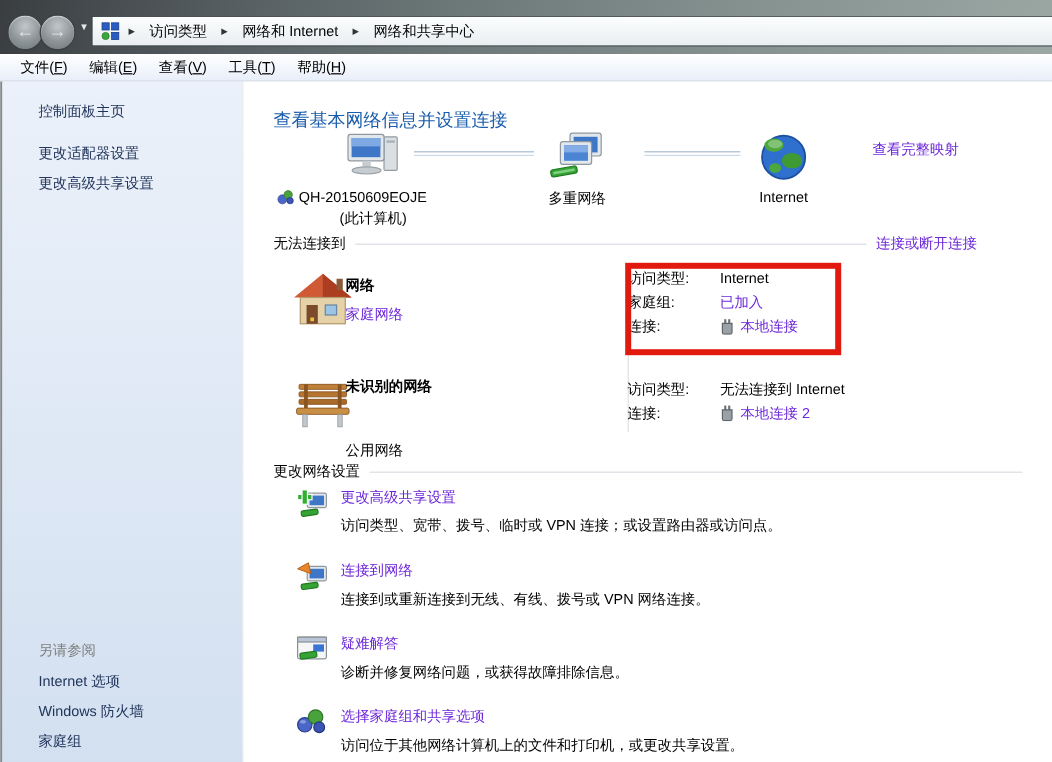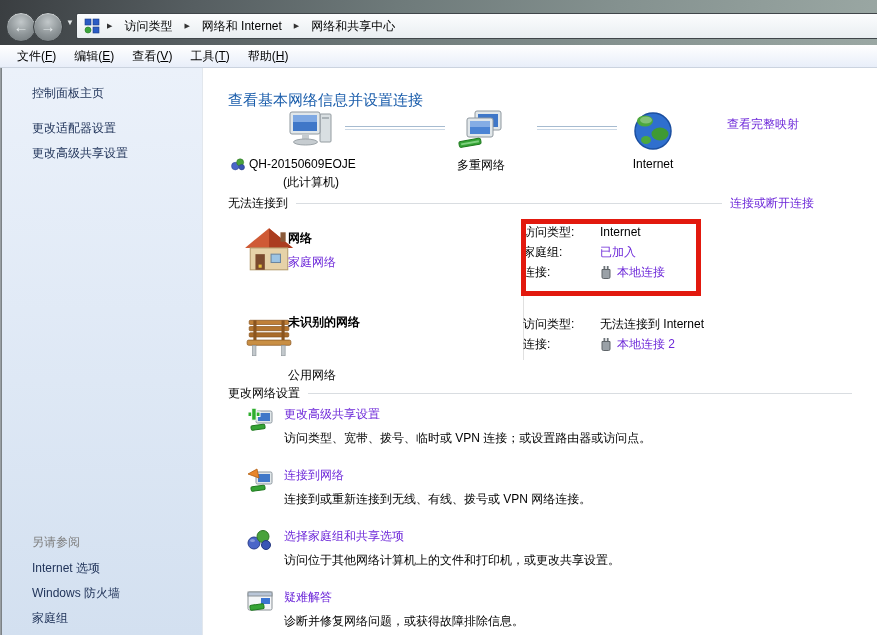--- a/index.html
+++ b/index.html
@@ -306,41 +306,41 @@
           <polygon points="1,7 10,2 12,11" fill="#e8862c" stroke="#b35f12" stroke-width="0.8"></polygon>
         </svg>
         <div>
           <div class="set-title lnk">连接到网络</div>
           <div class="set-desc">连接到或重新连接到无线、有线、拨号或 VPN 网络连接。</div>
         </div>
       </div>
 
       <div class="set-item">
         <svg class="set-icon" viewBox="0 0 26 26">
-          <circle cx="7" cy="15" r="6" fill="#4a66c8" stroke="#2b3f8e"></circle>
-          <circle cx="16" cy="8.5" r="6" fill="#49a23c" stroke="#2e7526"></circle>
-          <circle cx="19" cy="17" r="4.5" fill="#3a55b5" stroke="#24377f"></circle>
-          <ellipse cx="5.5" cy="12.5" rx="2.5" ry="1.5" fill="#ffffff" opacity="0.35"></ellipse>
-        </svg>
-        <div>
-          <div class="set-title lnk">选择家庭组和共享选项</div>
-          <div class="set-desc">访问位于其他网络计算机上的文件和打印机，或更改共享设置。</div>
-        </div>
-      </div>
-
-      <div class="set-item">
-        <svg class="set-icon" viewBox="0 0 26 26">
           <rect x="1" y="3" width="24" height="18" rx="1.5" fill="#f4f6f8" stroke="#8a9196"></rect>
           <rect x="1" y="3" width="24" height="4" fill="#b9c6d8" stroke="#8a9196"></rect>
           <rect x="14" y="9" width="9" height="6" fill="#3b74d2"></rect>
           <g transform="rotate(-8 10 18)">
               <rect x="3" y="15.5" width="14" height="5" rx="1.5" fill="#35a435" stroke="#1f7a1f"></rect>
             </g>
         </svg>
         <div>
           <div class="set-title lnk">疑难解答</div>
           <div class="set-desc">诊断并修复网络问题，或获得故障排除信息。</div>
         </div>
       </div>
 
+      <div class="set-item">
+        <svg class="set-icon" viewBox="0 0 26 26">
+          <circle cx="7" cy="15" r="6" fill="#4a66c8" stroke="#2b3f8e"></circle>
+          <circle cx="16" cy="8.5" r="6" fill="#49a23c" stroke="#2e7526"></circle>
+          <circle cx="19" cy="17" r="4.5" fill="#3a55b5" stroke="#24377f"></circle>
+          <ellipse cx="5.5" cy="12.5" rx="2.5" ry="1.5" fill="#ffffff" opacity="0.35"></ellipse>
+        </svg>
+        <div>
+          <div class="set-title lnk">选择家庭组和共享选项</div>
+          <div class="set-desc">访问位于其他网络计算机上的文件和打印机，或更改共享设置。</div>
+        </div>
+      </div>
+
     </div>
   </div>
 </div>
 
 </body></html>

